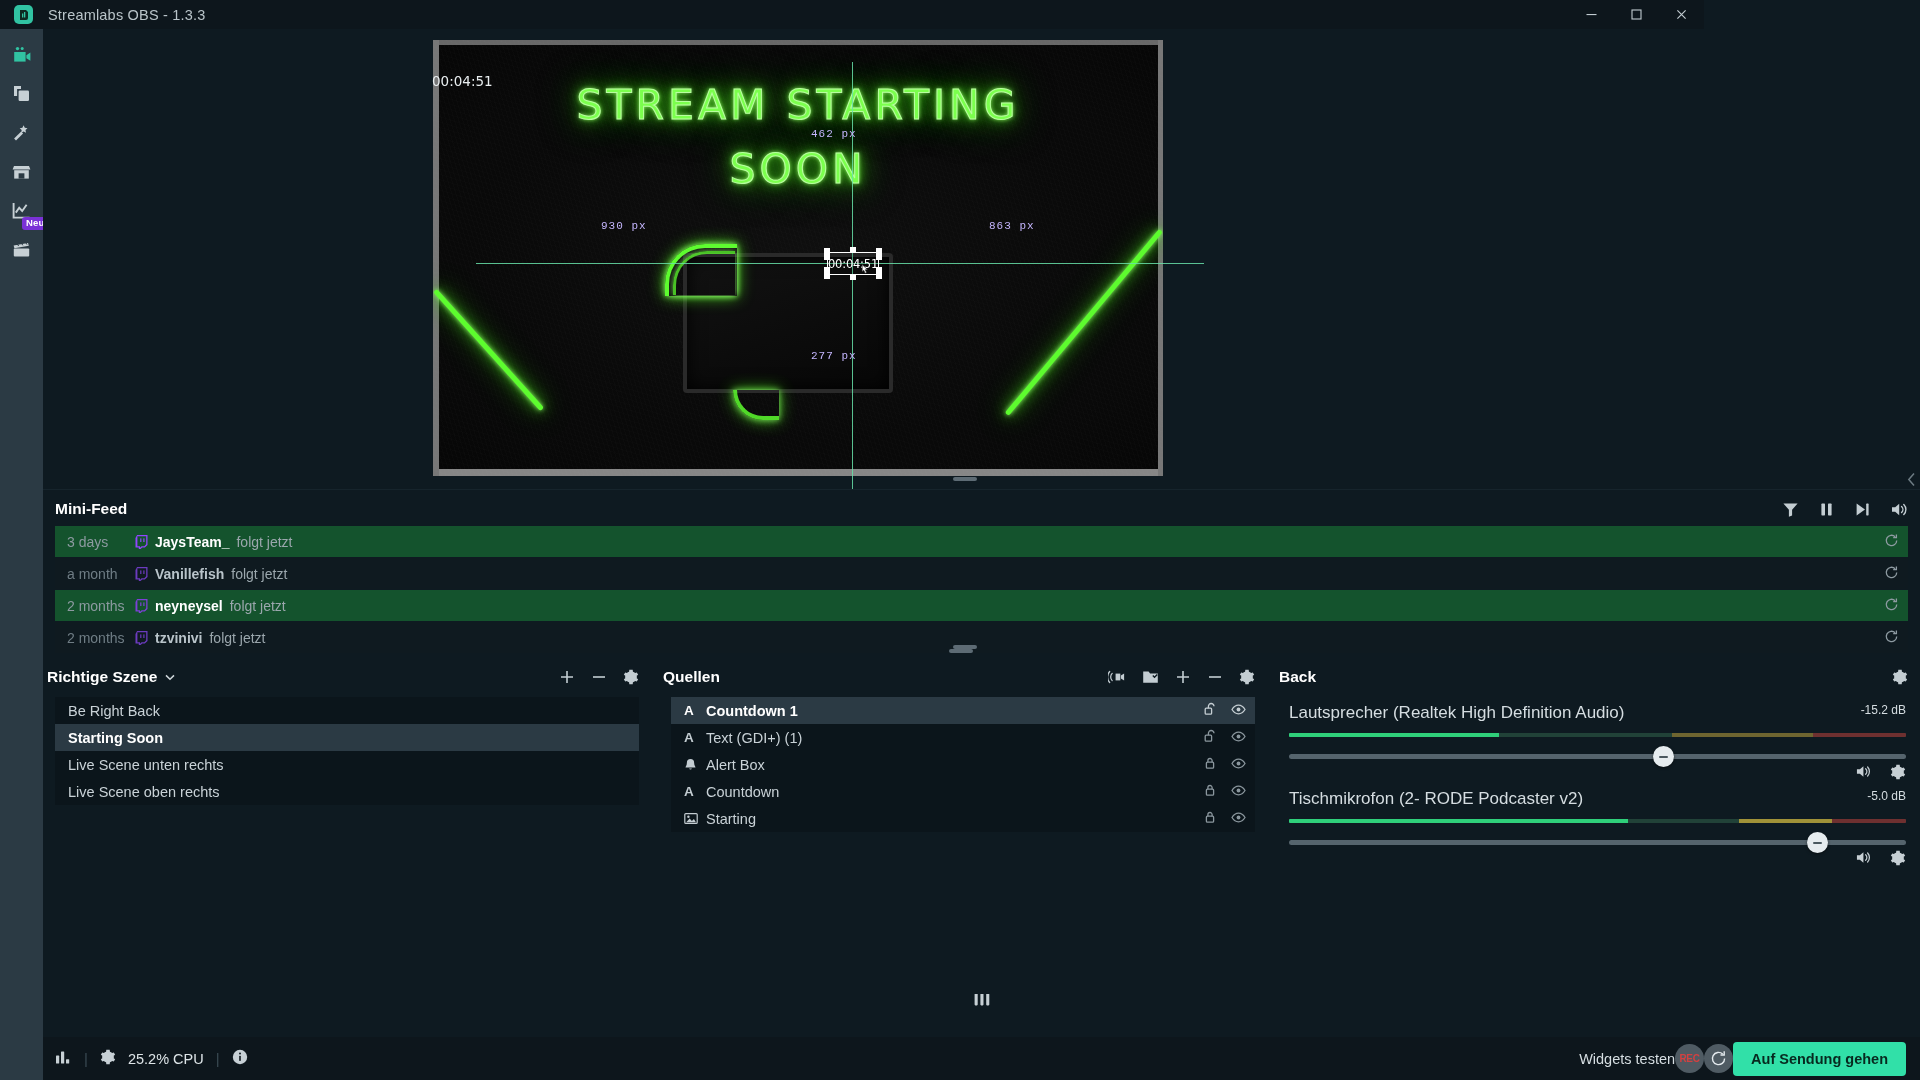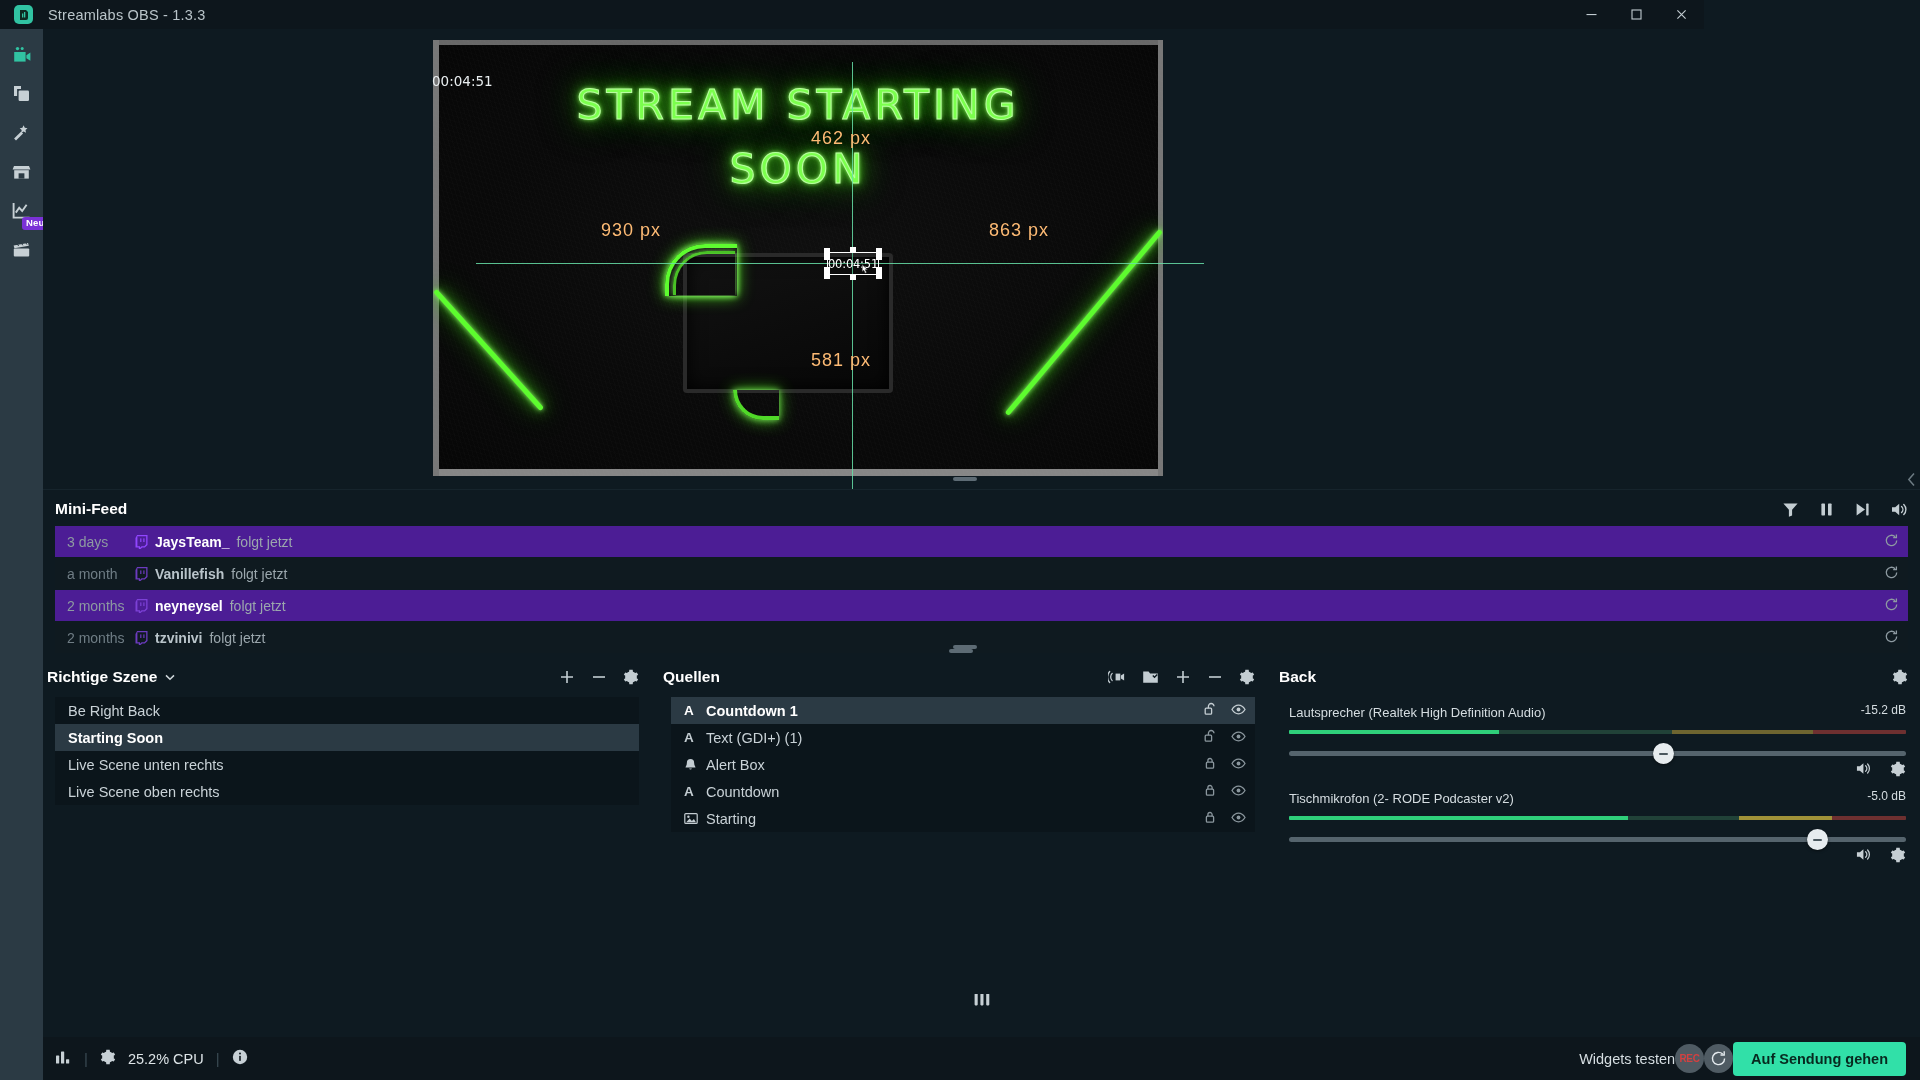--- a/index.html
+++ b/index.html
@@ -115,22 +115,22 @@
   .timecode-tl {
     position:absolute; left:389px; top:44px; color:#e9eef0; font-size:13.5px;
     font-family:"DejaVu Sans", sans-serif;
   }
 
   
   .guide-v { position:absolute; left:809px; top:33px; width:1px; height:434px; background:#67e0a8; opacity:.85; }
   .guide-h { position:absolute; left:433px; top:234px; width:728px; height:1px; background:#67e0a8; opacity:.85; }
 
   .measure {
-    position:absolute; color:#fdba74; font-size:18px;
-    font-family:Liberation Sans, sans-serif; letter-spacing:1px;
+    position:absolute; color:#c4b5fd; font-size:11px;
+    font-family:Liberation Mono, monospace; letter-spacing:1px;
   }
 
   
   .sel-box { position:absolute; left:784px; top:223px; width:52px; height:23px; }
   .sel-box .inner {
     position:absolute; inset:0; border:1px solid #ffffff;
     color:#fff; font-size:11.5px; font-family:"DejaVu Sans", sans-serif;
     display:flex; align-items:center; justify-content:center; letter-spacing:-.2px;
     background:rgba(0,0,0,.15);
   }
@@ -155,21 +155,21 @@
     position:absolute; left:43px; top:489px; width:1877px; height:164px;
     background:#0e1a21; border-top:1px solid #16242c;
   }
   .mf-head { position:relative; height:38px; display:flex; align-items:center; }
   .mf-title { margin-left:12px; font-size:15.5px; font-weight:bold; color:#fff; }
   .mf-tools { position:absolute; right:12px; top:0; height:38px; display:flex; align-items:center; gap:19px; }
   .mf-tools span { color:#c3cdd2; cursor:pointer; display:flex; }
   .mf-list { position:absolute; left:12px; right:12px; top:36px; bottom:0; }
   .mf-row {
     position:relative; height:32px; display:flex; align-items:center;
-    background:#4c1d95; margin-bottom:0; padding-left:12px;
+    background:#14532d; margin-bottom:0; padding-left:12px;
     border-bottom:1px solid #0e1a21;
   }
   .mf-row.alt { background:#0f1a20; }
   .mf-time { color:#8d9aa1; font-size:14px; min-width:66px; }
   .mf-time.dim { color:#6f7d85; }
   .tw-ico { margin:0 7px 0 2px; display:flex; }
   .mf-user { font-weight:bold; color:#ffffff; font-size:14px; }
   .mf-user.dim { color:#b9c4ca; }
   .mf-act { color:#9ba7ad; font-size:14px; margin-left:7px; }
   .mf-replay { position:absolute; right:9px; color:#8e9ba2; font-size:14px; cursor:pointer; }
@@ -197,21 +197,21 @@
   }
   .row.sel { background:#2b3a44; color:#ffffff; font-weight:bold; }
   .row .rico { width:22px; display:flex; align-items:center; color:#c3ccd1; }
   .row.sel .rico { color:#fff; }
   .row .rlbl { }
   .row .rright { position:absolute; right:9px; display:flex; gap:14px; align-items:center; color:#8b979e; }
   .row.sel .rright { color:#c5ced3; }
 
   
   .mx-item { position:absolute; left:14px; right:14px; }
-  .mx-name { font-size:13px; color:#d5dde1; }
+  .mx-name { font-size:17px; color:#d5dde1; }
   .mx-db { position:absolute; right:0; top:0; font-size:12px; color:#d5dde1; }
   .mx-meter { position:relative; margin-top:10px; height:4px; width:100%; background:#182830; border-radius:1px; overflow:hidden; }
   .mx-meter .seg { position:absolute; top:0; height:4px; }
   .mx-fader { position:relative; margin-top:17px; height:5px; border-radius:3px; background:#55646d; }
   .mx-fader .knob {
     position:absolute; top:-8px; width:21px; height:21px; border-radius:50%;
     background:#e6ecef; box-shadow:0 1px 3px rgba(0,0,0,.5);
     display:flex; align-items:center; justify-content:center; cursor:pointer;
   }
   .mx-fader .knob::before { content:""; width:9px; height:2px; background:#4a585f; border-radius:1px;}
@@ -382,21 +382,21 @@
     </div>
 
     <div class="timecode-tl">00:04:51</div>
 
     <div class="guide-v"></div>
     <div class="guide-h"></div>
 
     <div class="measure" style="left:558px; top:191px;">930 px</div>
     <div class="measure" style="left:946px; top:191px;">863 px</div>
     <div class="measure" style="left:768px; top:99px;">462 px</div>
-    <div class="measure" style="left:768px; top:321px;">581 px</div>
+    <div class="measure" style="left:768px; top:321px;">277 px</div>
 
     <div class="sel-box">
       <div class="inner">00:04:51</div>
       <span class="hdl tl"></span>
       <span class="hdl tr"></span>
       <span class="hdl bl"></span>
       <span class="hdl br"></span>
       <span class="hdl tm"></span>
       <span class="hdl bm"></span>
       <span class="cursor-hand">

